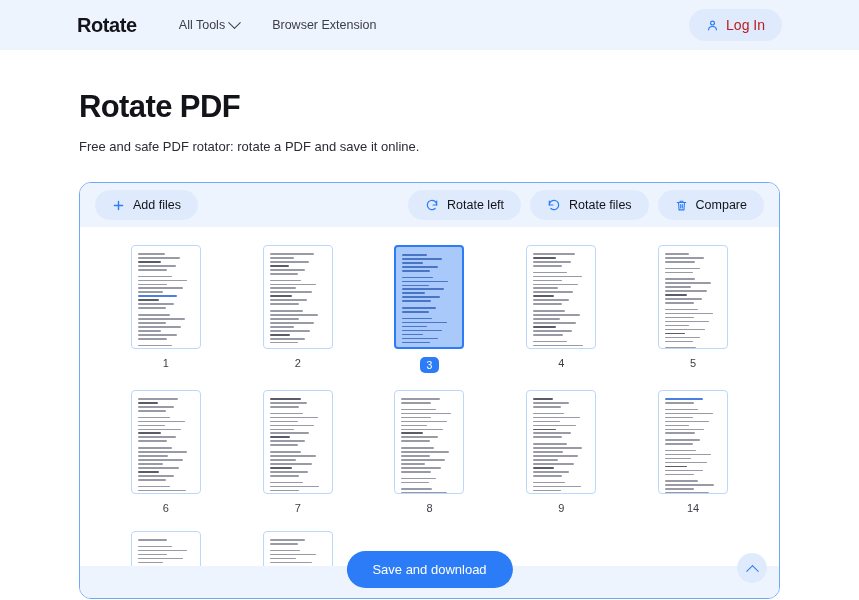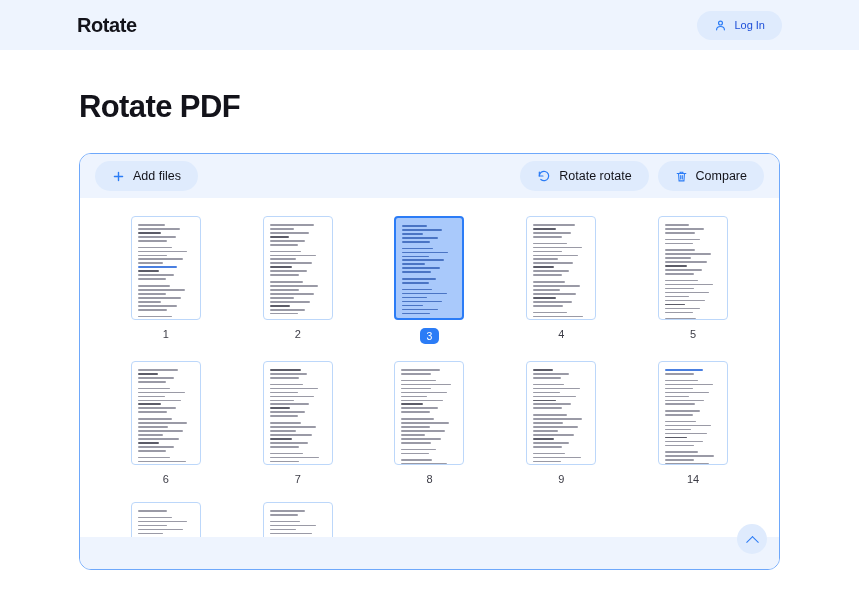--- a/index.html
+++ b/index.html
@@ -46,26 +46,26 @@
     border-bottom: 1.4px solid #3c3c46;
     transform: rotate(45deg) translate(-2px,-2px);
   }
   .header-right {
     margin-left: auto;
     display: flex;
     align-items: center;
     gap: 12px;
   }
   .btn-login {
-    display: flex; gap: 7px;
+    display: flex; align-items: center; gap: 7px;
     background: #dfebfd;
     border-radius: 20px;
     padding: 8px 17px;
-    font-size: 11px;
-    color: #1d4ed8;
+    font-size: 14px;
+    color: #b91c1c;
     cursor: pointer;
   }
   .btn-plans {
     display: flex; align-items: center; gap: 8px;
     background: #f9a945;
     border-radius: 20px;
     padding: 9px 20px;
     font-size: 12.5px;
     color: #13131a;
     cursor: pointer;
@@ -202,60 +202,77 @@
     transform: rotate(45deg) translate(2px,2px);
   }
   svg { display: block; }
 </style>
 </head>
 <body>
 
 <div class="header">
   <div class="logo">Rotate</div>
 
+  <div class="nav">
+    <div class="nav-item">
+      <span>All Tools</span>
+      <span class="chev-down"></span>
+    </div>
+    <div class="nav-item">Browser Extension</div>
+  </div>
 
   <div class="header-right">
     <div class="btn-login">
       <span>
         <svg width="13" height="13" viewBox="0 0 24 24" fill="none" stroke="#2b7cf6" stroke-width="2.2" stroke-linecap="round">
           <circle cx="12" cy="7.5" r="3.6"></circle>
             <path d="M4.8 20c0-4 3.3-6.2 7.2-6.2s7.2 2.2 7.2 6.2"></path>
         </svg>
       </span>
       <span>Log In</span>
     </div>
   </div>
 </div>
 
 <div class="page-body">
   <div class="title">Rotate PDF</div>
+  <div class="subtitle">Free and safe PDF rotator: rotate a PDF and save it online.</div>
 
   <div class="workspace">
 
     <div class="toolbar">
       <div class="tool-btn">
         <span>
           <svg width="13" height="13" viewBox="0 0 24 24" stroke="#2b7cf6" stroke-width="2.6" stroke-linecap="round">
             <path d="M12 4.5v15M4.5 12h15"></path>
           </svg>
         </span>
         <span>Add files</span>
       </div>
 
       <div class="tool-spacer"></div>
 
+      <div class="tool-btn">
+        <span>
+          <svg width="14" height="14" viewBox="0 0 24 24" fill="none" stroke="#2b7cf6" stroke-width="2.1" stroke-linecap="round">
+            <path d="M20 12a8 8 0 1 0-2.6 5.9"></path>
+            <path d="M20 5.2V12h-6.2"></path>
+          </svg>
+        </span>
+        <span>Rotate left</span>
+      </div>
 
       <div class="tool-btn">
         <span>
           <svg width="14" height="14" viewBox="0 0 24 24" fill="none" stroke="#2b7cf6" stroke-width="2.1" stroke-linecap="round">
             <path d="M4 12a8 8 0 1 1 2.6 5.9"></path>
             <path d="M4 5.2V12h6.2"></path>
           </svg>
         </span>
-        <span>Rotate rotate</span>
+        <span>Rotate files</span>
       </div>
 
       <div class="tool-btn">
         <span>
           <svg width="13" height="13" viewBox="0 0 24 24" fill="none" stroke="#2b7cf6" stroke-width="2" stroke-linecap="round">
             <path d="M4 6.5h16M9.5 6.5V4h5v2.5M6.5 6.5l1 13.5h9l1-13.5"></path>
             <path d="M10.5 10v6.5M13.5 10v6.5"></path>
           </svg>
         </span>
         <span>Compare</span>
@@ -571,19 +588,20 @@
             <div class="line" style="width: 59.3064%;"></div>
             <div class="line" style="width: 86.9367%;"></div>
             <div class="line" style="width: 51.5669%;"></div>
             <div class="line" style="width: 79.1972%;"></div>
             <div class="line" style="width: 43.8275%;"></div>
           </div>
         </div>
       </div>
 
     <div class="bottom-bar">
+      <div class="save-btn">Save and download</div>
       <div class="scroll-top">
         <span class="chev-up"></span>
       </div>
     </div>
 
   </div>
 </div>
 
 </body></html>

